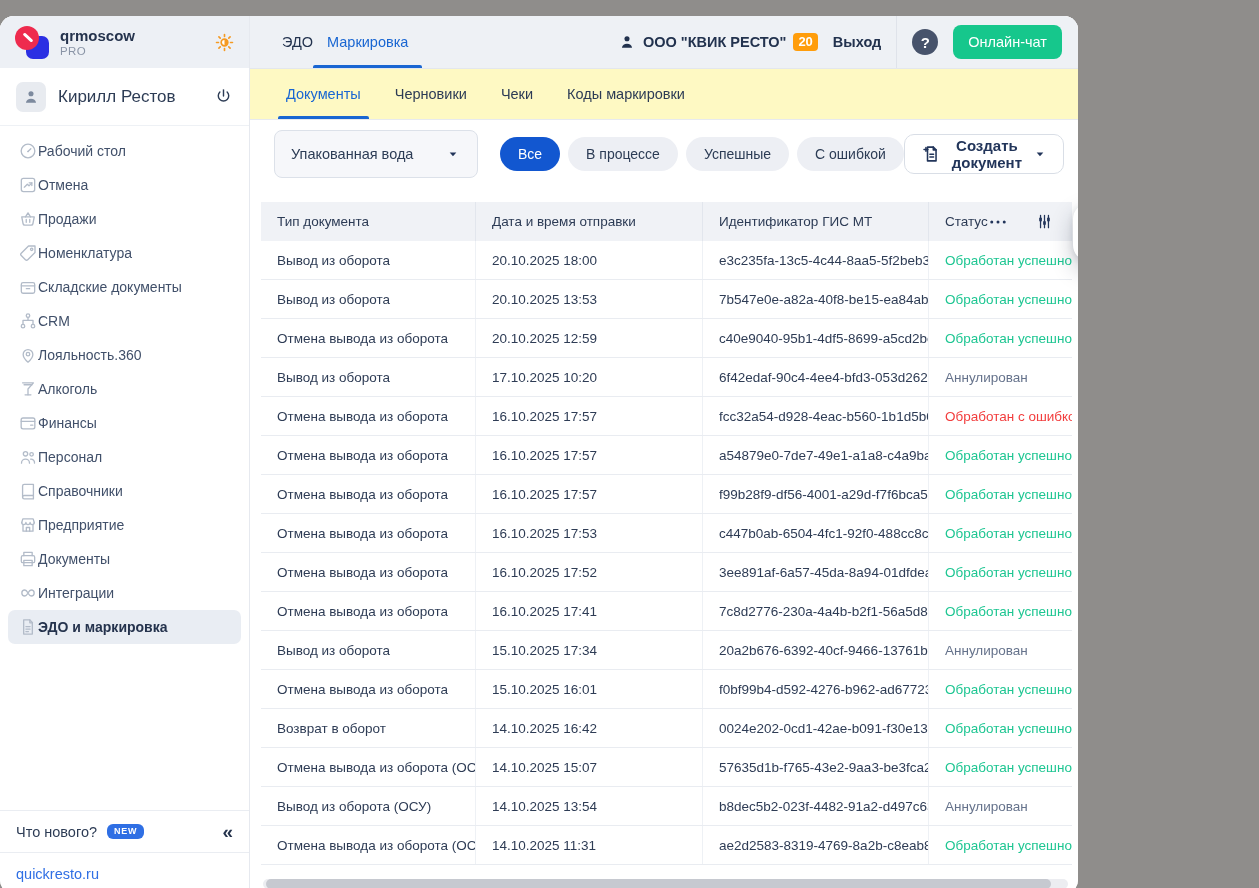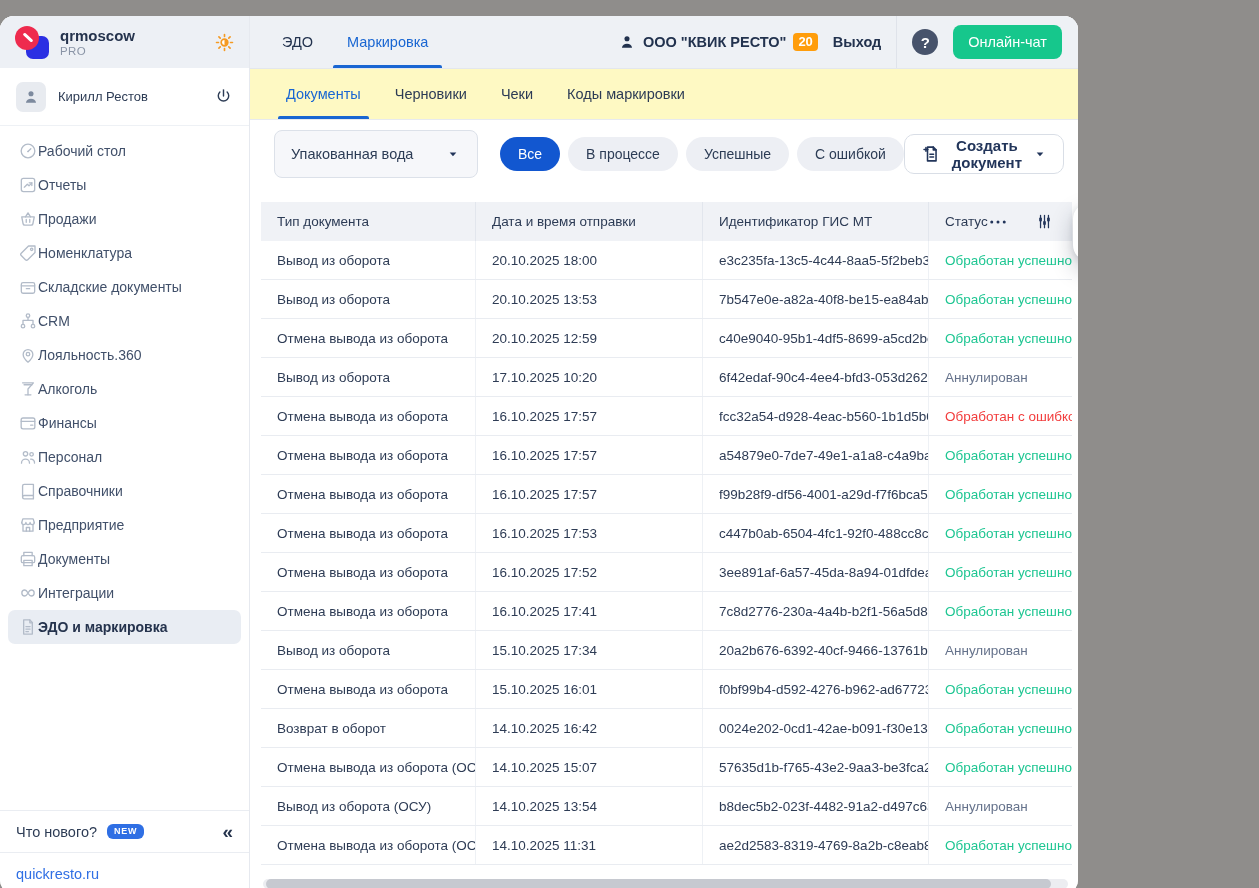--- a/index.html
+++ b/index.html
@@ -18,38 +18,38 @@
   .sb-header{height:52px;flex:none;background:#edf0f5;display:flex;align-items:center;padding:0 14px;gap:10px}
   .logo{position:relative;width:36px;height:36px;flex:none}
   .logo .sq{position:absolute;right:1px;bottom:1px;width:23px;height:23px;border-radius:7px;background:#2b2fe3}
   .logo .ci{position:absolute;left:1px;top:2px;width:24px;height:24px;border-radius:50%;background:#ee2b4e}
   .logo .slash{position:absolute;left:8px;top:12px;width:12px;height:3px;background:#fff;border-radius:2px;transform:rotate(42deg)}
   .brand-name{font-size:15px;font-weight:700;color:#25334d;line-height:1.2}
   .brand-plan{font-size:11.5px;color:#8a94a6;letter-spacing:.4px}
   .sun-wrap{margin-left:auto;color:#f59a23;display:flex;cursor:pointer}
   .user-row{height:57px;flex:none;display:flex;align-items:center;gap:12px;padding:0 16px;border-bottom:1px solid #eef1f5}
   .avatar{width:30px;height:30px;border-radius:7px;background:#e8ebf0;display:flex;align-items:center;justify-content:center;color:#7d8a9e}
-  .user-name{font-size:13px;color:#2d3c55}
+  .user-name{font-size:17px;color:#2d3c55}
   .power{margin-left:auto;color:#2d3c55;display:flex;cursor:pointer}
   .nav{padding:8px 8px 0;flex:1;min-height:0}
   .nav-item{height:34px;display:flex;align-items:center;padding:0 10px;border-radius:7px;cursor:pointer}
   .nav-item .ic{width:20px;height:20px;display:flex;align-items:center;justify-content:center;color:#b3bcc9}
   .nav-label{font-size:14px;color:#41506a;white-space:nowrap}
   .nav-item.active{background:#e9edf3}
   .nav-item.active .nav-label{font-weight:700;color:#25334d}
   .sb-bottom{flex:none}
   .sb-row{height:41px;display:flex;align-items:center;padding:0 16px;gap:10px;border-top:1px solid #eaedf2}
   .whats-new{font-size:14.5px;color:#2d3c55}
   .badge-new{background:#2f6fe4;color:#fff;font-size:9px;font-weight:700;letter-spacing:.8px;padding:3px 7px;border-radius:6px;line-height:1}
   .collapse{margin-left:auto;color:#25334d;font-size:19px;font-weight:700;cursor:pointer;line-height:1}
   .link{color:#2f6fe4;font-size:14.5px;cursor:pointer;text-decoration:none}
   
   .main{flex:1;min-width:0;display:flex;flex-direction:column;position:relative;background:#fff}
   .top{height:52px;flex:none;background:#eef1f5;border-bottom:1px solid #e3e7ed;display:flex;align-items:stretch;padding:0 16px 0 32px}
-  .tabs{display:flex;gap:34px}
+  .tabs{display:flex;gap:14px}
   .tab{display:flex;align-items:center;font-size:14.5px;color:#22324e;position:relative;cursor:pointer}
   .tab.active{color:#1966d2}
   .tab.active::after{content:"";position:absolute;left:-14px;right:-14px;bottom:0;height:3px;background:#1966d2;border-radius:2px 2px 0 0}
   .top-right{margin-left:auto;display:flex;align-items:center;gap:15px}
   .org{display:flex;align-items:center;gap:7px;font-size:14.5px;font-weight:600;color:#22324e;cursor:pointer}
   .org .pic{display:flex;color:#22324e}
   .badge-org{background:#ff9d0b;color:#fff;font-size:13px;font-weight:600;padding:2px 5px;border-radius:4px;line-height:1.15}
   .logout{font-size:14.5px;font-weight:600;color:#22324e;cursor:pointer}
   .vdiv{width:1px;align-self:stretch;background:#dfe3ea}
   .help{width:26px;height:26px;border-radius:50%;background:#47536b;color:#fff;font-size:15px;font-weight:700;display:flex;align-items:center;justify-content:center;cursor:pointer}
@@ -149,21 +149,21 @@
     <span class="nav-label">Рабочий стол</span>
   </div>
         <div class="nav-item">
     <span class="ic">
             <svg width="20" height="20" viewBox="0 0 24 24" fill="none" stroke="currentColor" stroke-width="1.6" stroke-linecap="round" stroke-linejoin="round">
               <rect x="4" y="4" width="16" height="16" rx="2.5"></rect>
               <path d="M7.6 14.6 11.2 11l2 2 3.4-3.6"></path>
               <path d="M16.6 12.6V9.4h-3.2"></path>
             </svg>
           </span>
-    <span class="nav-label">Отчеты</span>
+    <span class="nav-label">Отмена</span>
   </div>
         <div class="nav-item">
     <span class="ic">
             <svg width="20" height="20" viewBox="0 0 24 24" fill="none" stroke="currentColor" stroke-width="1.6" stroke-linecap="round" stroke-linejoin="round">
               <path d="M4.5 9.5h15l-1.6 8.2a2 2 0 0 1-2 1.6H8.1a2 2 0 0 1-2-1.6L4.5 9.5z"></path>
               <path d="M9 9.5 12 4.6l3 4.9"></path>
               <path d="M9.9 12.5v3.4M14.1 12.5v3.4"></path>
             </svg>
           </span>
     <span class="nav-label">Продажи</span>

